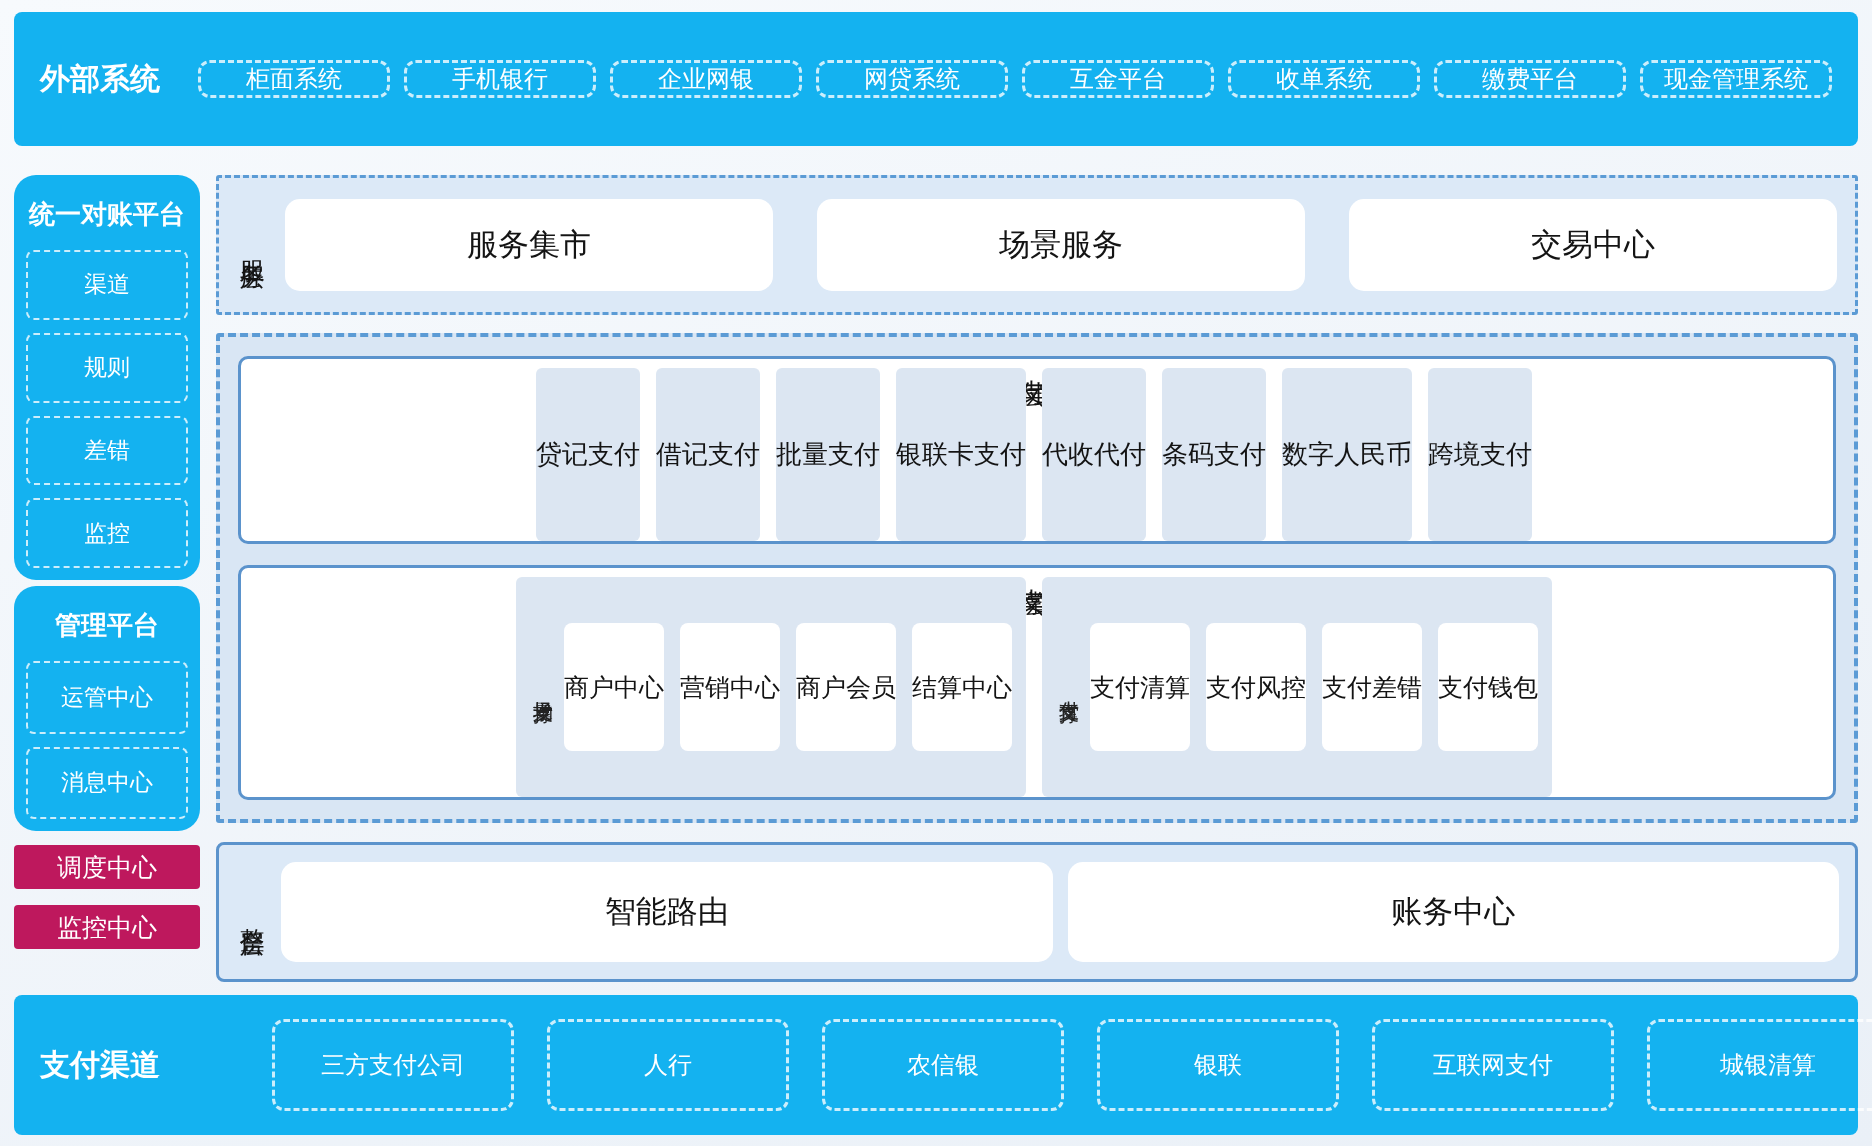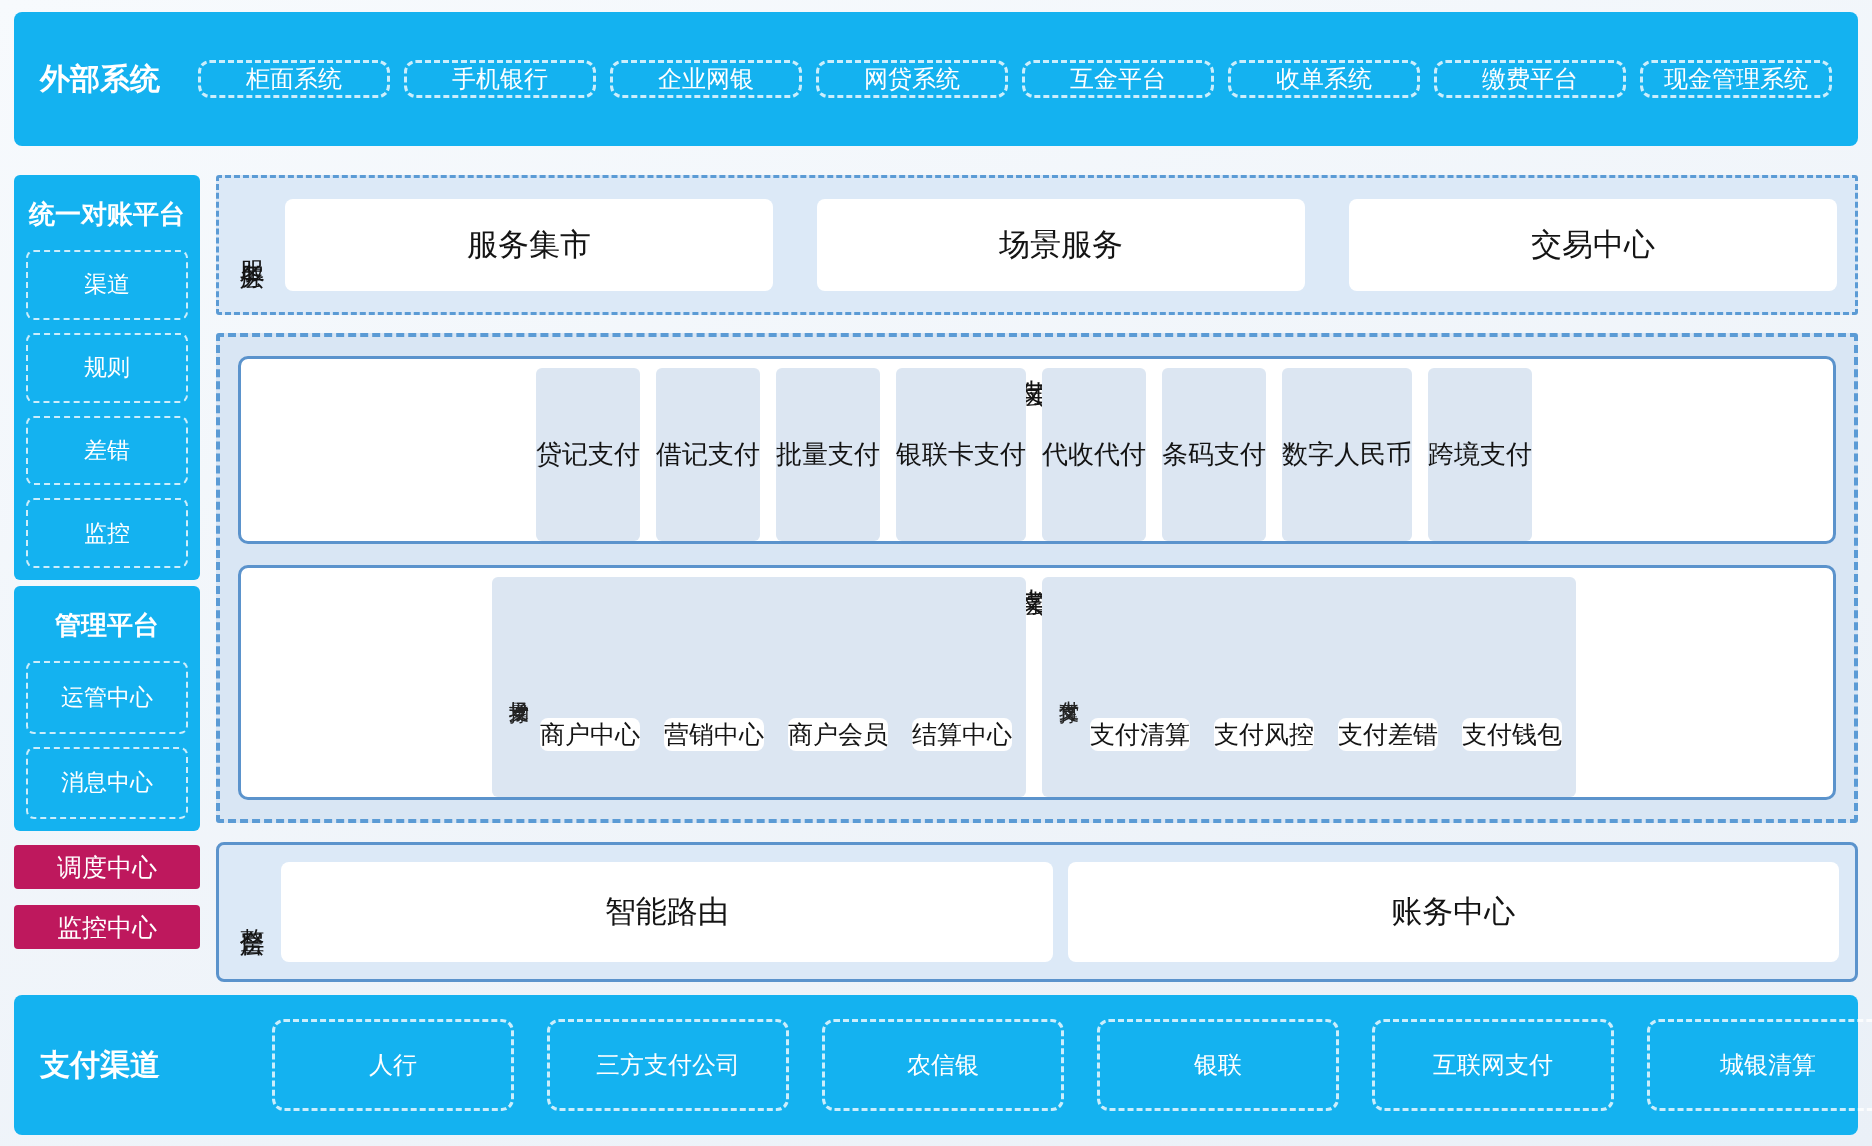--- a/index.html
+++ b/index.html
@@ -42,21 +42,21 @@
   .bottom-banner { height: 140px; margin-top: 30px; }
   .bottom-banner .chip-row { margin-left: 112px; gap: 33px; height: 92px; }
   .bottom-banner .chip { flex: none; width: 242px; height: 92px; }
 
   
   .middle { flex: 1; display: flex; gap: 16px; min-height: 0; }
 
   
   .sidebar { width: 186px; flex: none; display: flex; flex-direction: column; }
   .side-panel {
-    background: #14b2f0; border-radius: 6px;
+    background: #14b2f0; border-radius: 22px;
     color: #ffffff; padding: 12px 12px;
     display: flex; flex-direction: column;
   }
   .side-panel.reconciliation { height: 405px; margin-bottom: 6px; }
   .side-panel.management { height: 245px; margin-bottom: 14px; }
   .side-title {
     font-size: 26px; font-weight: bold; text-align: center;
     padding: 10px 0 6px 0; margin-bottom: 12px; white-space: nowrap;
   }
   .side-chips { flex: 1; display: flex; flex-direction: column; gap: 13px; }
@@ -88,21 +88,21 @@
   
   .service-layer {
     height: 140px; margin-bottom: 18px; flex: none;
     background: #dce9f7;
     border: 3px dashed #5b9bd5; border-radius: 3px;
     display: flex; align-items: center;
     padding: 0 18px 0 8px;
   }
   .service-boxes { flex: 1; display: flex; gap: 44px; height: 92px; margin-left: 6px; }
   .white-card {
-    background: #ffffff; border-radius: 8px;
+    background: #ffffff; border-radius: 15px;
     display: flex; align-items: center; justify-content: center;
     font-size: 31px; color: #141414; white-space: nowrap;
   }
   .service-boxes .white-card { flex: 1; }
 
   
   .dashed-wrapper {
     flex: none; height: 490px; margin-bottom: 19px;
     background: #d9e6f4;
     border: 4px dashed #5b9bd5; border-radius: 3px;
@@ -125,21 +125,21 @@
     font-size: 26px; color: #141414; white-space: nowrap;
   }
 
   .support-layer { flex: 1; }
   .support-groups { flex: 1; display: flex; gap: 16px; height: 186px; margin-left: 2px; }
   .support-group {
     background: #dce6f2; border-radius: 6px;
     display: flex; align-items: center;
     padding: 0 14px 0 8px; flex: 1;
   }
-  .group-items { flex: 1; display: flex; gap: 24px; height: 128px; align-items: flex-end; }
+  .group-items { flex: 1; display: flex; gap: 16px; height: 128px; }
   .group-items .white-card { flex: 1; font-size: 25px; border-radius: 8px; }
 
   
   .integration-layer {
     flex: none; height: 140px;
     background: #dce9f7;
     border: 3px solid #5b93cc; border-radius: 8px;
     display: flex; align-items: center;
     padding: 0 16px 0 8px;
   }
@@ -248,22 +248,22 @@
             <div class="white-card">账务中心</div>
           </div>
       </section>
 
     </main>
   </div>
 
   <footer class="banner bottom-banner">
     <div class="banner-title">支付渠道</div>
     <div class="chip-row">
+        <div class="chip">三方支付公司</div>
         <div class="chip">人行</div>
-        <div class="chip">三方支付公司</div>
         <div class="chip">农信银</div>
         <div class="chip">银联</div>
         <div class="chip">互联网支付</div>
         <div class="chip">城银清算</div>
       </div>
   </footer>
 
 </div>
 
 </body></html>

